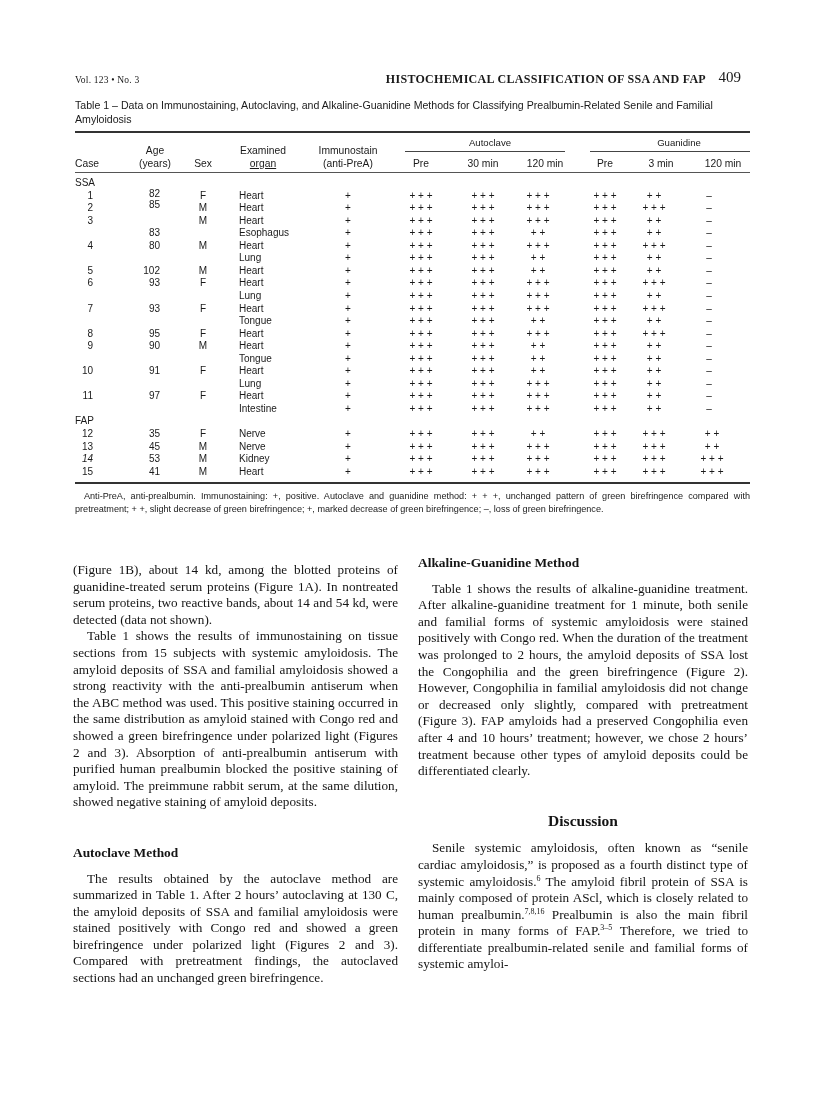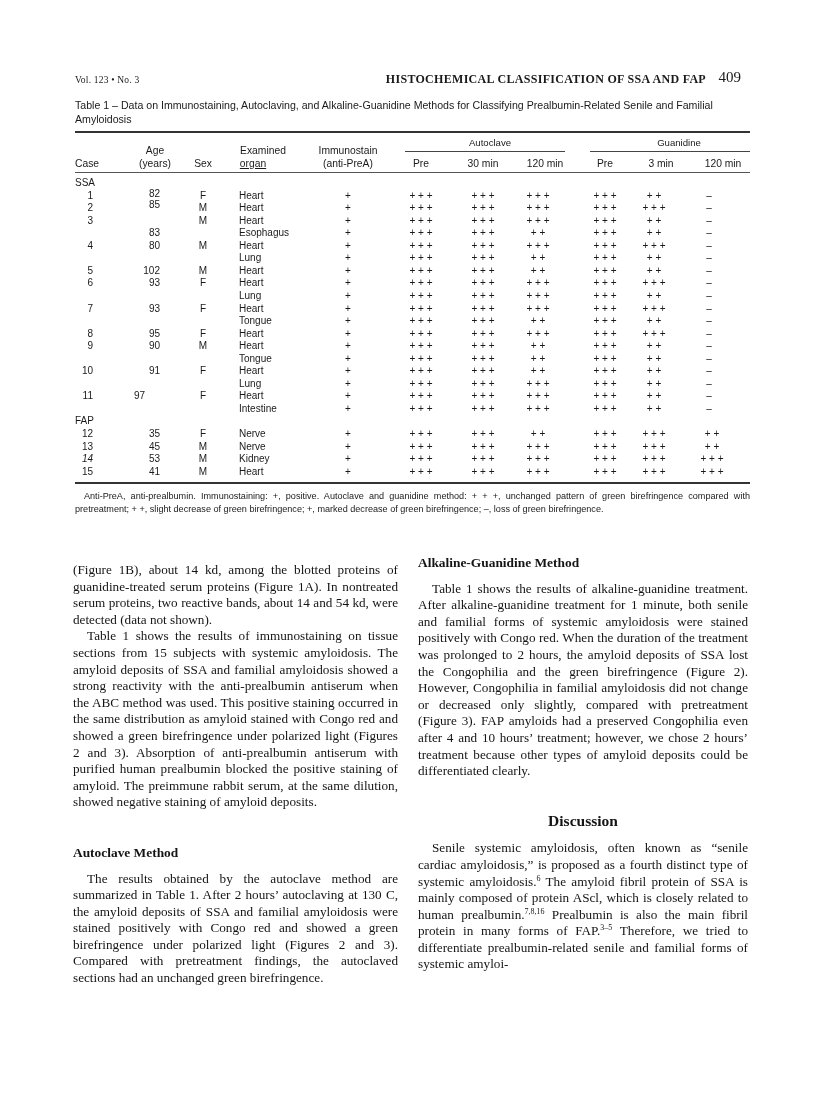--- a/index.html
+++ b/index.html
@@ -56,21 +56,21 @@
   <div class="th center group-label" style="left:671px; top:137px;margin-left:8px;">Guanidine</div>
   <div class="subrule" style="left:405px; width:160px;"></div>
   <div class="subrule" style="left:590px; width:160px;"></div>
 
   <div>
     <div class="th" style="left:75px; top:158px;">Case</div>
     <div class="th center" style="left:155px; top:145px;">Age</div>
     <div class="th center" style="left:155px; top:158px;">(years)</div>
     <div class="th center" style="left:203px; top:158px;">Sex</div>
     <div class="th center" style="left:263px; top:145px;">Examined</div>
-    <div class="th center" style="left:253px; top:158px;text-decoration:underline;">organ</div>
+    <div class="th center" style="left:263px; top:158px;text-decoration:underline;">organ</div>
     <div class="th center" style="left:348px; top:145px;">Immunostain</div>
     <div class="th center" style="left:348px; top:158px;">(anti-PreA)</div>
     <div class="th center" style="left:421px; top:158px;">Pre</div>
     <div class="th center" style="left:483px; top:158px;">30 min</div>
     <div class="th center" style="left:545px; top:158px;">120 min</div>
     <div class="th center" style="left:605px; top:158px;">Pre</div>
     <div class="th center" style="left:661px; top:158px;">3 min</div>
     <div class="th center" style="left:723px; top:158px;">120 min</div>
   </div>
 
@@ -281,21 +281,21 @@
         <div class="td center" style="left: 348px; top: 377.8px;">+</div>
         <div class="td center" style="left: 421px; top: 377.8px;">+ + +</div>
         <div class="td center" style="left: 483px; top: 377.8px;">+ + +</div>
         <div class="td center" style="left: 538px; top: 377.8px;">+ + +</div>
         <div class="td center" style="left: 605px; top: 377.8px;">+ + +</div>
         <div class="td center" style="left: 654px; top: 377.8px;">+ +</div>
         <div class="td center" style="left: 709px; top: 377.8px;">–</div>
       </div>
       <div>
         <div class="td right" style="left: 93px; top: 390.35px;">11</div>
-        <div class="td right" style="left: 145px; top: 390.35px;">97</div>
+        <div class="td right" style="left: 160px; top: 390.35px;">97</div>
         <div class="td center" style="left: 203px; top: 390.35px;">F</div>
         <div class="td " style="left: 239px; top: 390.35px;">Heart</div>
         <div class="td center" style="left: 348px; top: 390.35px;">+</div>
         <div class="td center" style="left: 421px; top: 390.35px;">+ + +</div>
         <div class="td center" style="left: 483px; top: 390.35px;">+ + +</div>
         <div class="td center" style="left: 538px; top: 390.35px;">+ + +</div>
         <div class="td center" style="left: 605px; top: 390.35px;">+ + +</div>
         <div class="td center" style="left: 654px; top: 390.35px;">+ +</div>
         <div class="td center" style="left: 709px; top: 390.35px;">–</div>
       </div>

